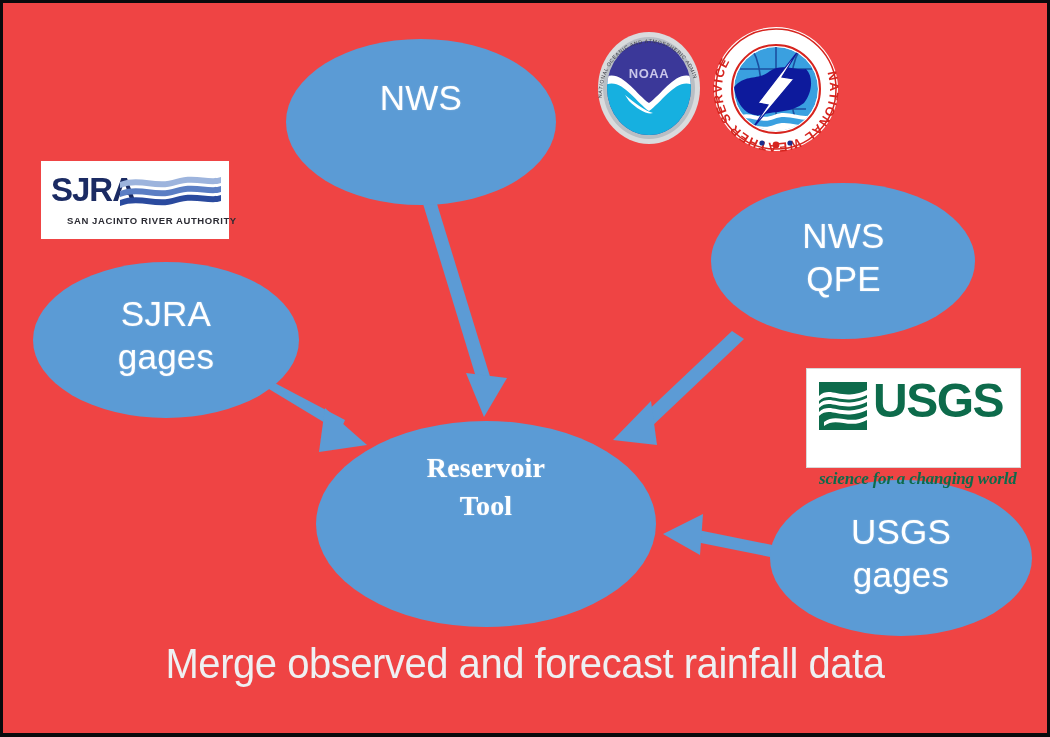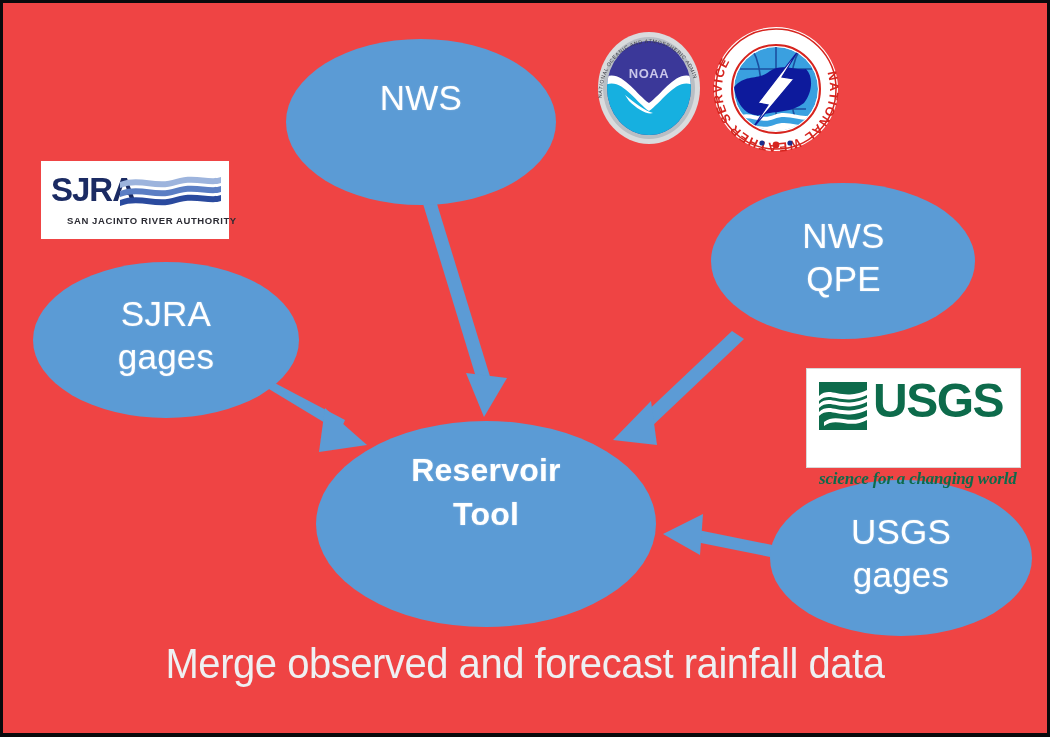--- a/index.html
+++ b/index.html
@@ -31,21 +31,21 @@
   .node-label {
     position: absolute;
     color: #ffffff;
     text-align: center;
     line-height: 1.22;
     pointer-events: none;
     text-shadow: 0 0 2px rgba(255,255,255,0.35);
     letter-spacing: 0.2px;
   }
   .node-label.regular { font-size: 35px; font-weight: 400; }
-  .node-label.center  { font-size: 32px; font-weight: 700; }
+  .node-label.center  { font-size: 28px; font-weight: 700; font-family: Liberation Serif, serif; }
 
   
   .logo-box {
     position: absolute;
     background: #ffffff;
     box-sizing: border-box;
   }
   
   #sjra-logo {
     left: 38px; top: 158px; width: 188px; height: 78px;

